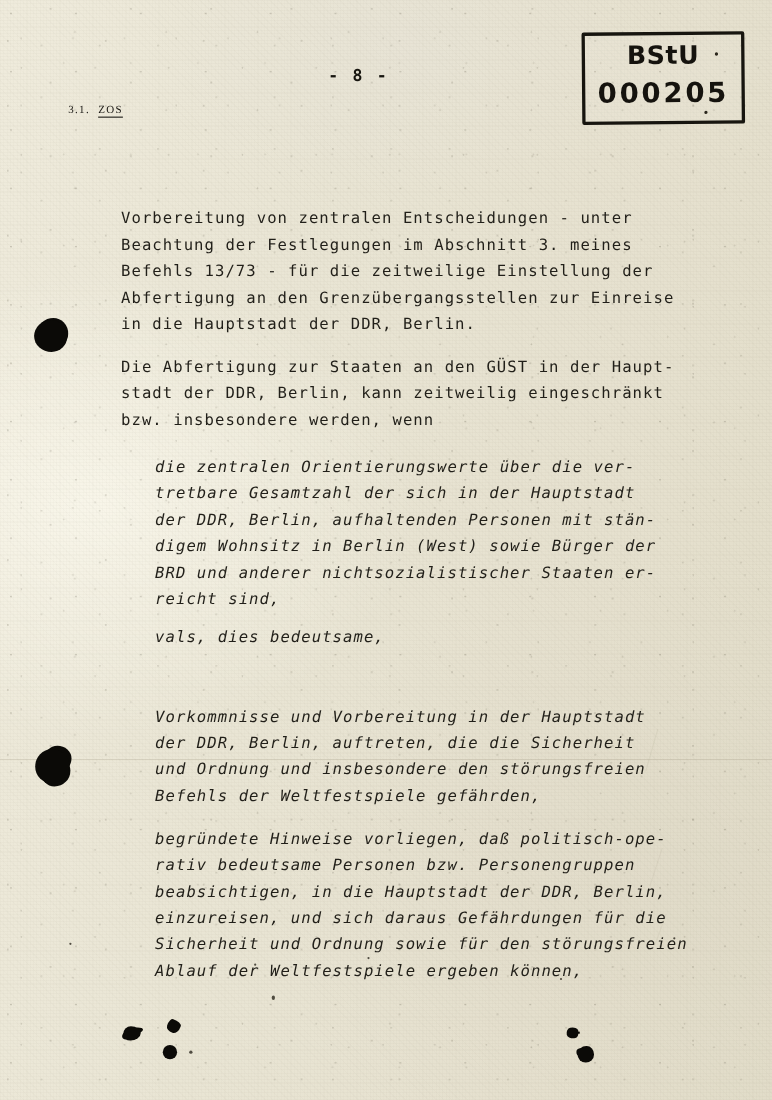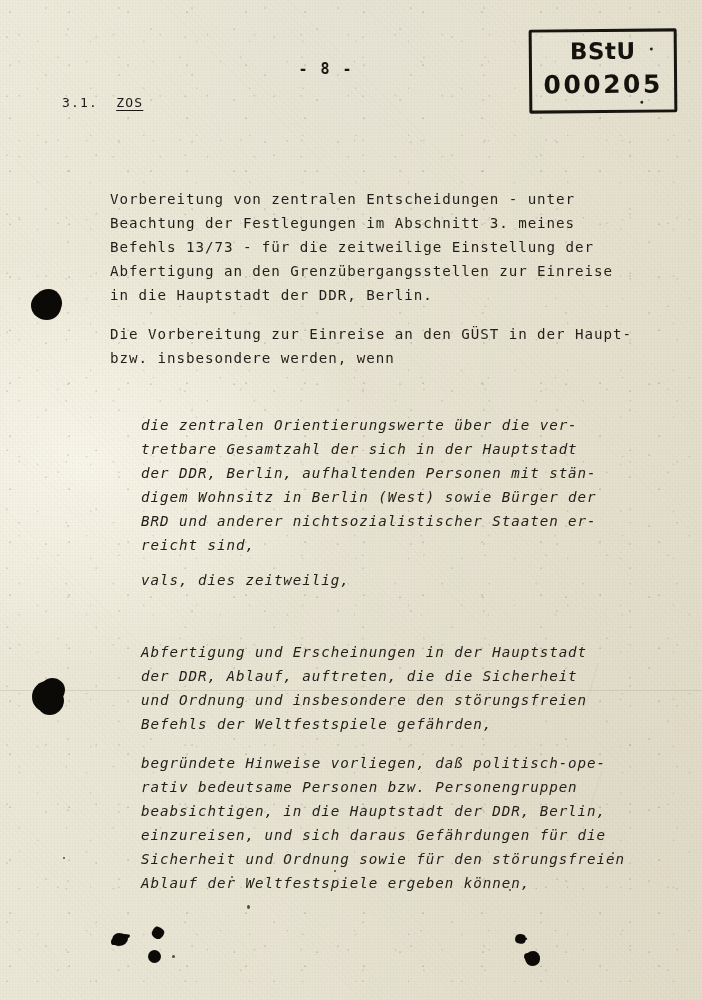--- a/index.html
+++ b/index.html
@@ -106,23 +106,24 @@
     color: #17150f;
     padding-right: 50px;
     box-sizing: border-box;
   }
 
   
   #section-heading {
     position: absolute;
     left: 62px;
     top: 95px;
-    font-size: 13px;
+    font-size: 10px;
     letter-spacing: 1.2px;
     color: #1b1915;
+    font-family: Liberation Serif, serif;
   }
   #section-heading .abbrev {
     text-decoration: underline;
     text-underline-offset: 3px;
     text-decoration-thickness: 1.3px;
   }
 
   .para {
     position: absolute;
     font-size: 14.2px;
@@ -221,24 +222,24 @@
   </div>
 
   <div id="page-number">- 8 -</div>
 
   <div id="section-heading">
     <span>3.1.</span><span>&nbsp; </span><span class="abbrev">ZOS</span>
   </div>
 
   <div id="body-text">
       <div class="para level1" style="top: 143px;"><span class="line">Vorbereitung von zentralen Entscheidungen - unter</span><span class="line">Beachtung der Festlegungen im Abschnitt 3. meines</span><span class="line">Befehls 13/73 - für die zeitweilige Einstellung der</span><span class="line">Abfertigung an den Grenzübergangsstellen zur Einreise</span><span class="line">in die Hauptstadt der DDR, Berlin.</span></div>
-      <div class="para level1" style="top: 278px;"><span class="line">Die Vorbereitung zur Einreise an den GÜST in der Haupt-</span><span class="line">bzw. insbesondere werden, wenn</span></div>
+      <div class="para level1" style="top: 278px;"><span class="line">Die Abfertigung zur Staaten an den GÜST in der Haupt-</span><span class="line">stadt der DDR, Berlin, kann zeitweilig eingeschränkt</span><span class="line">bzw. insbesondere werden, wenn</span></div>
       <div class="para level2" style="top: 369px;"><span class="line">die zentralen Orientierungswerte über die ver-</span><span class="line">tretbare Gesamtzahl der sich in der Hauptstadt</span><span class="line">der DDR, Berlin, aufhaltenden Personen mit stän-</span><span class="line">digem Wohnsitz in Berlin (West) sowie Bürger der</span><span class="line">BRD und anderer nichtsozialistischer Staaten er-</span><span class="line">reicht sind,</span></div>
-      <div class="para level2" style="top: 524px;"><span class="line">vals, dies zeitweilig,</span></div>
-      <div class="para level2" style="top: 596px;"><span class="line">Abfertigung und Erscheinungen in der Hauptstadt</span><span class="line">der DDR, Ablauf, auftreten, die die Sicherheit</span><span class="line">und Ordnung und insbesondere den störungsfreien</span><span class="line">Befehls der Weltfestspiele gefährden,</span></div>
+      <div class="para level2" style="top: 524px;"><span class="line">vals, dies bedeutsame,</span></div>
+      <div class="para level2" style="top: 596px;"><span class="line">Vorkommnisse und Vorbereitung in der Hauptstadt</span><span class="line">der DDR, Berlin, auftreten, die die Sicherheit</span><span class="line">und Ordnung und insbesondere den störungsfreien</span><span class="line">Befehls der Weltfestspiele gefährden,</span></div>
       <div class="para level2" style="top: 707px;"><span class="line">begründete Hinweise vorliegen, daß politisch-ope-</span><span class="line">rativ bedeutsame Personen bzw. Personengruppen</span><span class="line">beabsichtigen, in die Hauptstadt der DDR, Berlin,</span><span class="line">einzureisen, und sich daraus Gefährdungen für die</span><span class="line">Sicherheit und Ordnung sowie für den störungsfreien</span><span class="line">Ablauf der Weltfestspiele ergeben können,</span></div>
     </div>
 
   <div class="blot" id="blot-margin-1"></div>
   <div class="blot" id="blot-margin-2"></div>
   <div class="blot" id="blot-bottom-1"></div>
   <div class="blot" id="blot-bottom-2"></div>
   <div class="blot" id="blot-bottom-3"></div>
   <div class="blot" id="blot-bottom-4"></div>
   <div class="blot" id="blot-bottom-5"></div>

